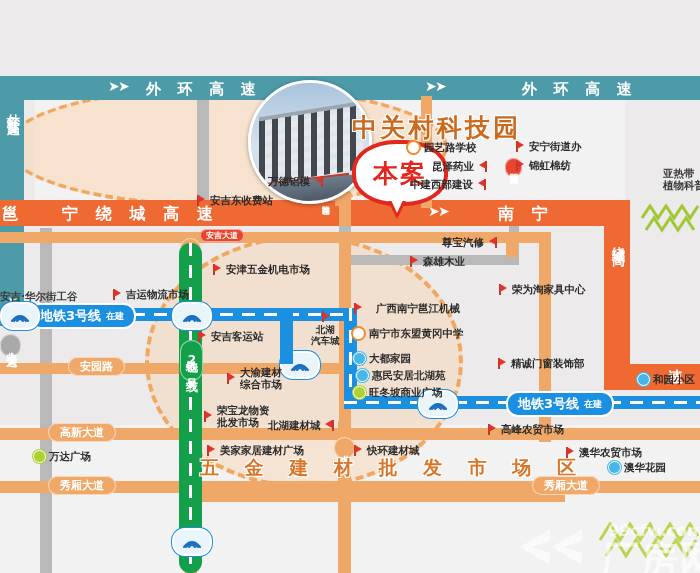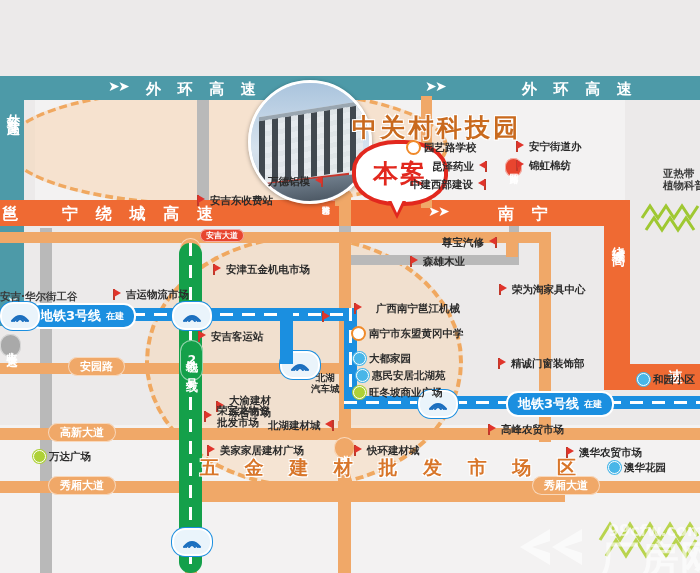--- a/index.html
+++ b/index.html
@@ -443,29 +443,29 @@
   <div class="poi" style="left:497px;top:357px;">
     <span class="flag"></span>
     <span>精诚门窗装饰部</span>
   </div>
 
   <div class="poi" style="left:637px;top:373px;">
     <span class="dot dot-blue"></span>
     <span>和园小区</span>
   </div>
 
-  <div class="poi" style="left:311px;top:325px;font-size:9.5px;margin-top:48px;">
+  <div class="poi" style="left:311px;top:325px;font-size:9.5px;">
     <span class="two" style="align-items:center;">
       <span>北湖</span>
       <span>汽车城</span>
     </span>
   </div>
   <div class="flag" style="left:321px;top:311px;position:absolute;"></div>
 
-  <div class="poi" style="left:215px;top:366px;margin-top:28px;">
+  <div class="poi" style="left:226px;top:366px;">
     <span class="flag"></span>
     <span class="two">
       <span>大渝建材</span>
       <span>综合市场</span>
     </span>
   </div>
 
   <div class="poi" style="left:203px;top:404px;">
     <span class="flag"></span>
     <span class="two">

